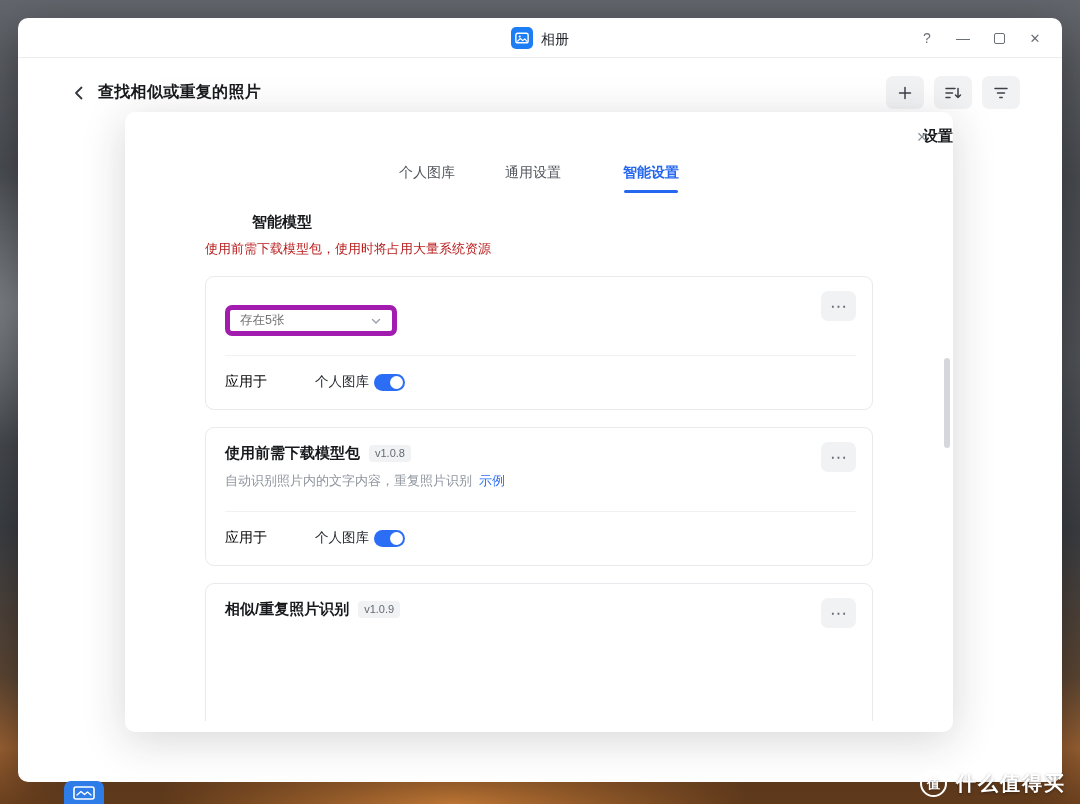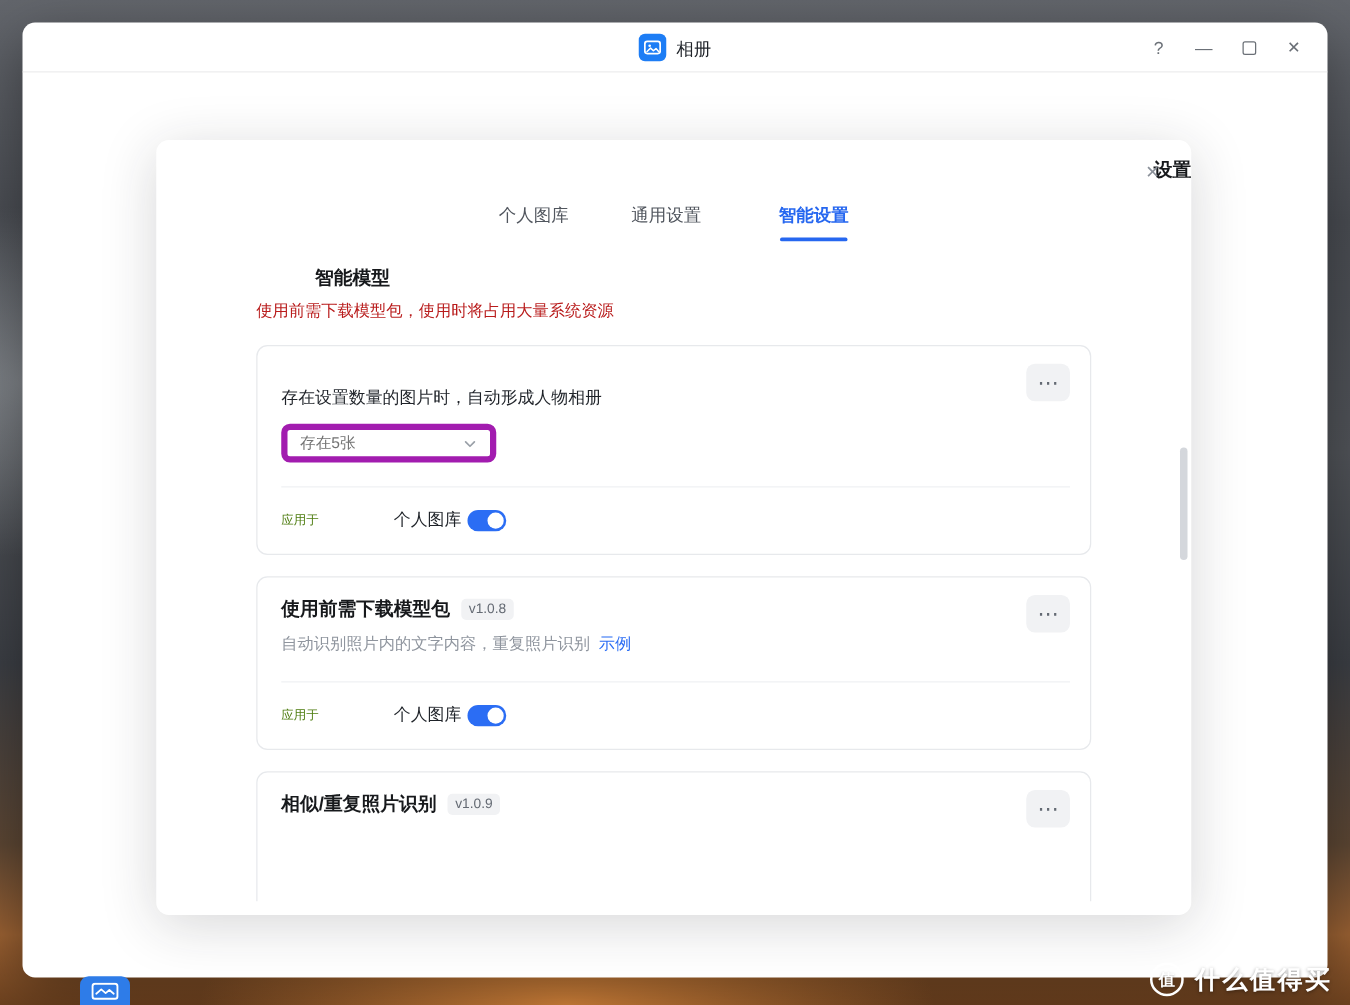--- a/index.html
+++ b/index.html
@@ -90,21 +90,21 @@
   .link { color:#2b6df4; margin-left:7px; cursor:pointer; text-decoration:none; }
   .card-body-text { margin-top:16px; font-size:13.5px; color:#1f2329; }
   .dropdown {
     margin-top:12px; width:172px; height:31px; border:5px solid #a21caf; border-radius:7px;
     display:flex; align-items:center; justify-content:space-between; padding:0 10px;
     font-size:12.5px; color:#737373; cursor:pointer; background:#fff;
   }
   .divider { border-top:1px solid #eff1f3; margin-top:19px; }
   .divider.wide-gap { margin-top:21px; }
   .apply-row { display:flex; align-items:center; padding:17px 0 18px; }
-  .apply-label { font-size:10px; color:#4d7c0f; width:90px;font-family:Liberation Mono, monospace; }
+  .apply-label { font-size:14px; color:#000000; width:90px;font-family:Liberation Mono, monospace; }
   .apply-target { font-size:13.5px; color:#1f2329; margin-right:5px; }
   .toggle {
     width:31px; height:17px; border-radius:9px; background:#2b6df4; position:relative; cursor:pointer; flex:0 0 auto;
   }
   .toggle::after {
     content:""; position:absolute; right:2px; top:2px; width:13px; height:13px; border-radius:50%; background:#fff;
   }
   .scroll-thumb {
     position:absolute; right:3px; top:246px; width:6px; height:90px;
     border-radius:3px; background:#d4d7dc; cursor:pointer;
@@ -146,40 +146,65 @@
     <div class="win-controls">
       <span class="win-btn">?</span>
       <span class="win-btn">—</span>
       <span class="win-btn">
         <span class="max-glyph"></span>
       </span>
       <span class="win-btn close">✕</span>
     </div>
   </div>
 
+  <div class="page-header">
+    <span class="back-btn">
+      <svg width="16" height="16" viewBox="0 0 16 16">
+        <path d="M10.5 2.5L5 8l5.5 5.5" stroke="#33373d" stroke-width="1.8" fill="none" stroke-linecap="round" stroke-linejoin="round"></path>
+      </svg>
+    </span>
+    <h1 class="page-title">查找相似或重复的照片</h1>
+    <div class="header-actions">
+      <button class="action-btn">
+        <svg width="16" height="16" viewBox="0 0 16 16">
+          <path d="M8 2.5v11M2.5 8h11" stroke="#3d4148" stroke-width="1.5" stroke-linecap="round"></path>
+        </svg>
+      </button>
+      <button class="action-btn">
+        <svg width="18" height="16" viewBox="0 0 18 16">
+          <path d="M2 3.5h9M2 8h6.5M2 12.5h4" stroke="#3d4148" stroke-width="1.5" stroke-linecap="round"></path>
+          <path d="M14 3.5v9M14 12.5l-2.5-2.5M14 12.5l2.5-2.5" stroke="#3d4148" stroke-width="1.5" fill="none" stroke-linecap="round" stroke-linejoin="round"></path>
+        </svg>
+      </button>
+      <button class="action-btn">
+        <svg width="16" height="16" viewBox="0 0 16 16">
+          <path d="M2 3.5h12M4.5 8h7M6.8 12.5h2.4" stroke="#3d4148" stroke-width="1.5" stroke-linecap="round"></path>
+        </svg>
+      </button>
+    </div>
+  </div>
 
   <div class="dialog">
     <div class="dlg-header">
       <span class="dlg-title">设置</span>
       <span class="dlg-close">✕</span>
     </div>
 
     <div class="tabs">
       <span class="tab">个人图库</span>
       <span class="tab">通用设置</span>
       <span class="tab active">智能设置</span>
     </div>
 
     <div class="dlg-body">
       <div class="section-title">智能模型</div>
       <div class="section-sub">使用前需下载模型包，使用时将占用大量系统资源</div>
 
       <div class="card">
         <button class="more-btn">⋯</button>
-        <div class="card-body-text">存在设置数量的图片时，自动形成人物相册</div>
         <div class="dropdown">
           <span>存在5张</span>
           <svg width="12" height="12" viewBox="0 0 12 12">
             <path d="M2.5 4.5L6 8l3.5-3.5" stroke="#9aa0a8" stroke-width="1.4" fill="none" stroke-linecap="round" stroke-linejoin="round"></path>
           </svg>
         </div>
         <div class="divider"></div>
         <div class="apply-row">
           <span class="apply-label">应用于</span>
           <span class="apply-target">个人图库</span>

